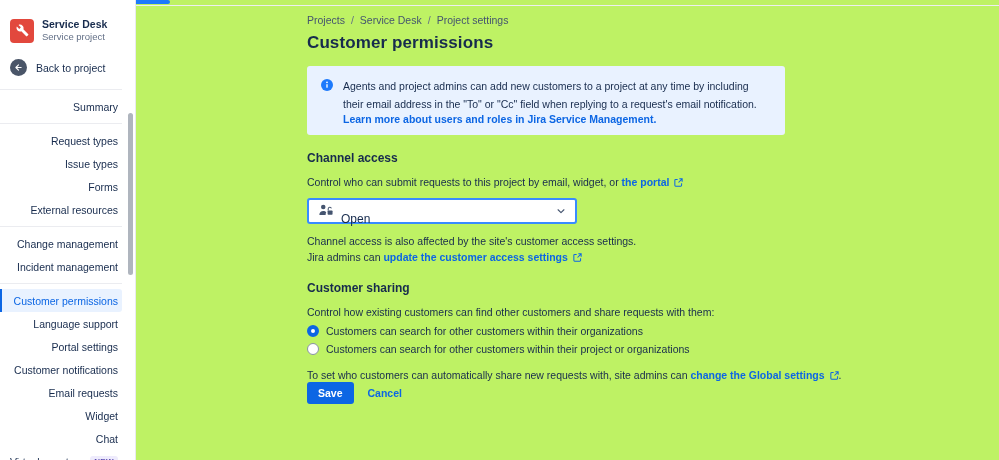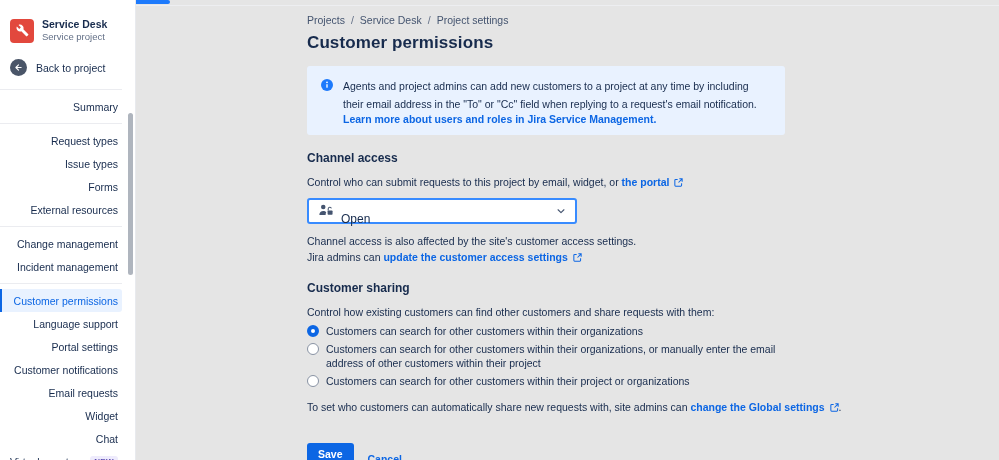--- a/index.html
+++ b/index.html
@@ -1,18 +1,18 @@
 <!DOCTYPE html>
 <html><head>
 <meta charset="utf-8">
 <style>
   * { margin:0; padding:0; box-sizing:border-box; }
   html,body { background:#fff; }
   body { font-family:"Liberation Sans","DejaVu Sans",sans-serif; color:#172B4D; }
-  .stage { position:relative; width:999px; height:460px; background:#e5e5e5; overflow:hidden; }
+  .stage { position:relative; width:999px; height:460px; background:#bef264; overflow:hidden; }
 
   
   .top-hairline { position:absolute; left:136px; right:0; top:5px; height:1px; background:#EDEEF1; }
   .top-scroll-thumb { position:absolute; left:128px; top:0; width:42px; height:4px; background:#1D7AFC; border-radius:2px; }
 
   
   .sidebar { position:absolute; left:0; top:0; width:136px; height:460px; background:#fff; border-right:1px solid #E8EAEE; padding-top:14px; }
   .proj { display:flex; align-items:center; gap:8px; padding:4px 0 4px 10px; cursor:pointer; }
   .proj-avatar { width:24px; height:24px; border-radius:4px; background:#E2483D; display:flex; align-items:center; justify-content:center; flex:none; }
   .proj-name { font-size:10.5px; font-weight:700; color:#172B4D; line-height:13px; }
@@ -49,21 +49,21 @@
   .select-chevron { margin-left:auto; display:flex; }
 
   .options { margin-top:3px; width:478px; }
   .option-row { display:flex; gap:7px; padding:2px 0; align-items:flex-start; cursor:pointer; }
   .radio { width:12px; height:12px; border-radius:50%; border:1px solid #8993A4; background:#fff; flex:none; margin-top:1px; }
   .radio.checked { border:4px solid #0C66E4; }
   .option-label { font-size:10.5px; line-height:14px; color:#172B4D; }
 
   .global-note { margin-top:11px; font-size:10.5px; color:#172B4D; }
 
-  .actions { margin-top:29px; display:flex; align-items:flex-end; gap:14px; }
+  .actions { margin-top:0; display:flex; align-items:center; gap:14px; }
   .btn-save { background:#0C66E4; color:#fff; border:none; border-radius:3px; font-family:inherit; font-size:10.5px; font-weight:700; padding:5px 11px; cursor:pointer; }
   .link-cancel { font-size:10.5px; font-weight:700; color:#0C66E4; text-decoration:none; cursor:pointer; }
 </style>
 </head>
 <body>
 
 <div class="stage">
 
   <div class="top-hairline"></div>
   <div class="top-scroll-thumb"></div>
@@ -214,24 +214,20 @@
 
     <p class="body-line">Control how existing customers can find other customers and share requests with them:</p>
 
     <div class="options" role="radiogroup">
       <label class="option-row">
         <span class="radio checked" role="radio" aria-checked="true"></span>
         <span class="option-label">Customers can search for other customers within their organizations</span>
       </label>
       <label class="option-row">
         <span class="radio" role="radio" aria-checked="false"></span>
-        <span class="option-label">Customers can search for other customers within their organizations, or manually enter the email address of other customers within their project</span>
-      </label>
-      <label class="option-row">
-        <span class="radio" role="radio" aria-checked="false"></span>
         <span class="option-label">Customers can search for other customers within their project or organizations</span>
       </label>
     </div>
 
     <p class="global-note">
       <span>To set who customers can automatically share new requests with, site admins can</span>
       <a class="inline-link">change the Global settings</a>
       <span class="ext-icon"><svg width="9" height="9" viewBox="0 0 16 16">
             <path fill="none" stroke="#0C66E4" stroke-width="1.8" d="M6.5 2.5H3A1.5 1.5 0 0 0 1.5 4v9A1.5 1.5 0 0 0 3 14.5h9a1.5 1.5 0 0 0 1.5-1.5V9.5M9.5 1.5h5v5M14 2 8 8"></path>
           </svg></span><span>.</span>

